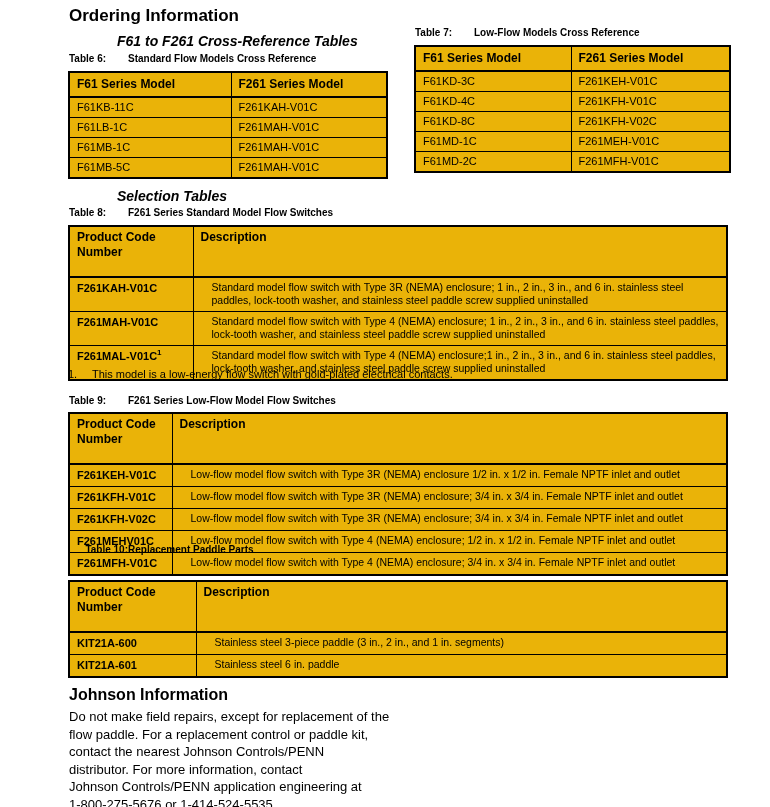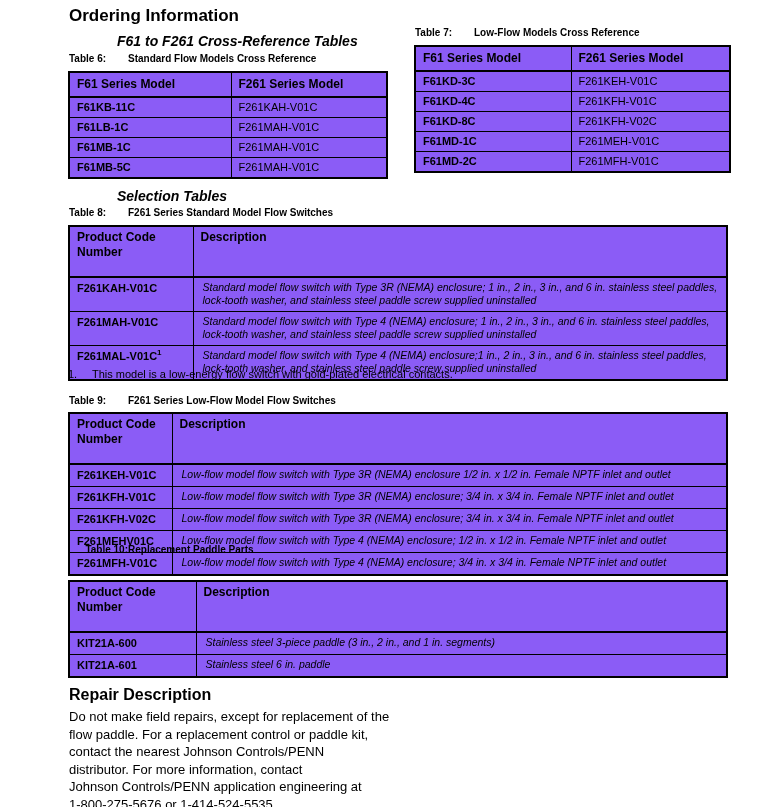--- a/index.html
+++ b/index.html
@@ -7,30 +7,30 @@
   .page {
     position:relative; width:770px; height:807px; background:#fff;
     font-family:"Liberation Sans", sans-serif; color:#000; overflow:hidden;
   }
   .abs { position:absolute; }
   .h-main  { font-size:17px; font-weight:bold; }
   .h-sub   { font-size:14px; font-weight:bold; font-style:italic;margin-left:48px; }
   .h-rep   { font-size:16px; font-weight:bold; }
   .tbl-title { font-size:10px; font-weight:bold; white-space:nowrap; }
   .tbl-title .lbl { display:inline-block; min-width:59px; }
-  table.doc { border-collapse:collapse; table-layout:fixed; border:2px solid #000; background:#8b5cf6; }
+  table.doc { border-collapse:collapse; table-layout:fixed; border:2px solid #000; background:#eab308; }
   table.doc th, table.doc td { border:1px solid #000; text-align:left; vertical-align:top; overflow:hidden; }
   table.doc thead th { border-bottom:2px solid #000; font-size:12px; line-height:15px; padding:3px 7px 16px 7px; }
   
   table.xref td { font-size:11px; line-height:14px; padding:2px 7px 3px 7px; }
-  table.xref td.c1 { font-weight:bold; }
+  table.xref td.c1 { font-weight:normal; }
   table.xref thead th { padding:4px 7px; }
   
   table.sel td.code { font-size:11px; font-weight:bold; line-height:13px; padding:4px 7px; white-space:nowrap; }
-  table.sel td.desc { font-size:10.5px; line-height:13px; padding:3px 7px 4px 9px;font-style:italic; }
+  table.sel td.desc { font-size:10.5px; line-height:13px; padding:3px 7px 4px 18px; }
   table.sel td.desc.oneline { white-space:nowrap; }
   sup { font-size:8px; vertical-align:super; line-height:0; }
   .footnote { font-size:11px; line-height:14px; }
   .footnote .fn-num { display:inline-block; width:24px; }
   .repair-text { font-size:13px; line-height:17.5px; white-space:pre-line; width:430px; }
 </style>
 </head>
 <body>
 
 <div class="page">
@@ -209,21 +209,21 @@
         <td class="code">KIT21A-600</td>
         <td class="desc oneline">Stainless steel 3-piece paddle (3 in., 2 in., and 1 in. segments)</td>
       </tr>
       <tr>
         <td class="code">KIT21A-601</td>
         <td class="desc oneline">Stainless steel 6 in. paddle</td>
       </tr>
     </tbody>
   </table>
 
-  <div class="abs h-rep" style="left:69px; top:686px;">Repair Description</div>
+  <div class="abs h-rep" style="left:69px; top:686px;">Johnson Information</div>
 
   <div class="abs repair-text" style="left:69px; top:708px;">Do not make field repairs, except for replacement of the
 flow paddle. For a replacement control or paddle kit,
 contact the nearest Johnson Controls/PENN
 distributor. For more information, contact
 Johnson Controls/PENN application engineering at
 1-800-275-5676 or 1-414-524-5535.</div>
 
 </div>
 

